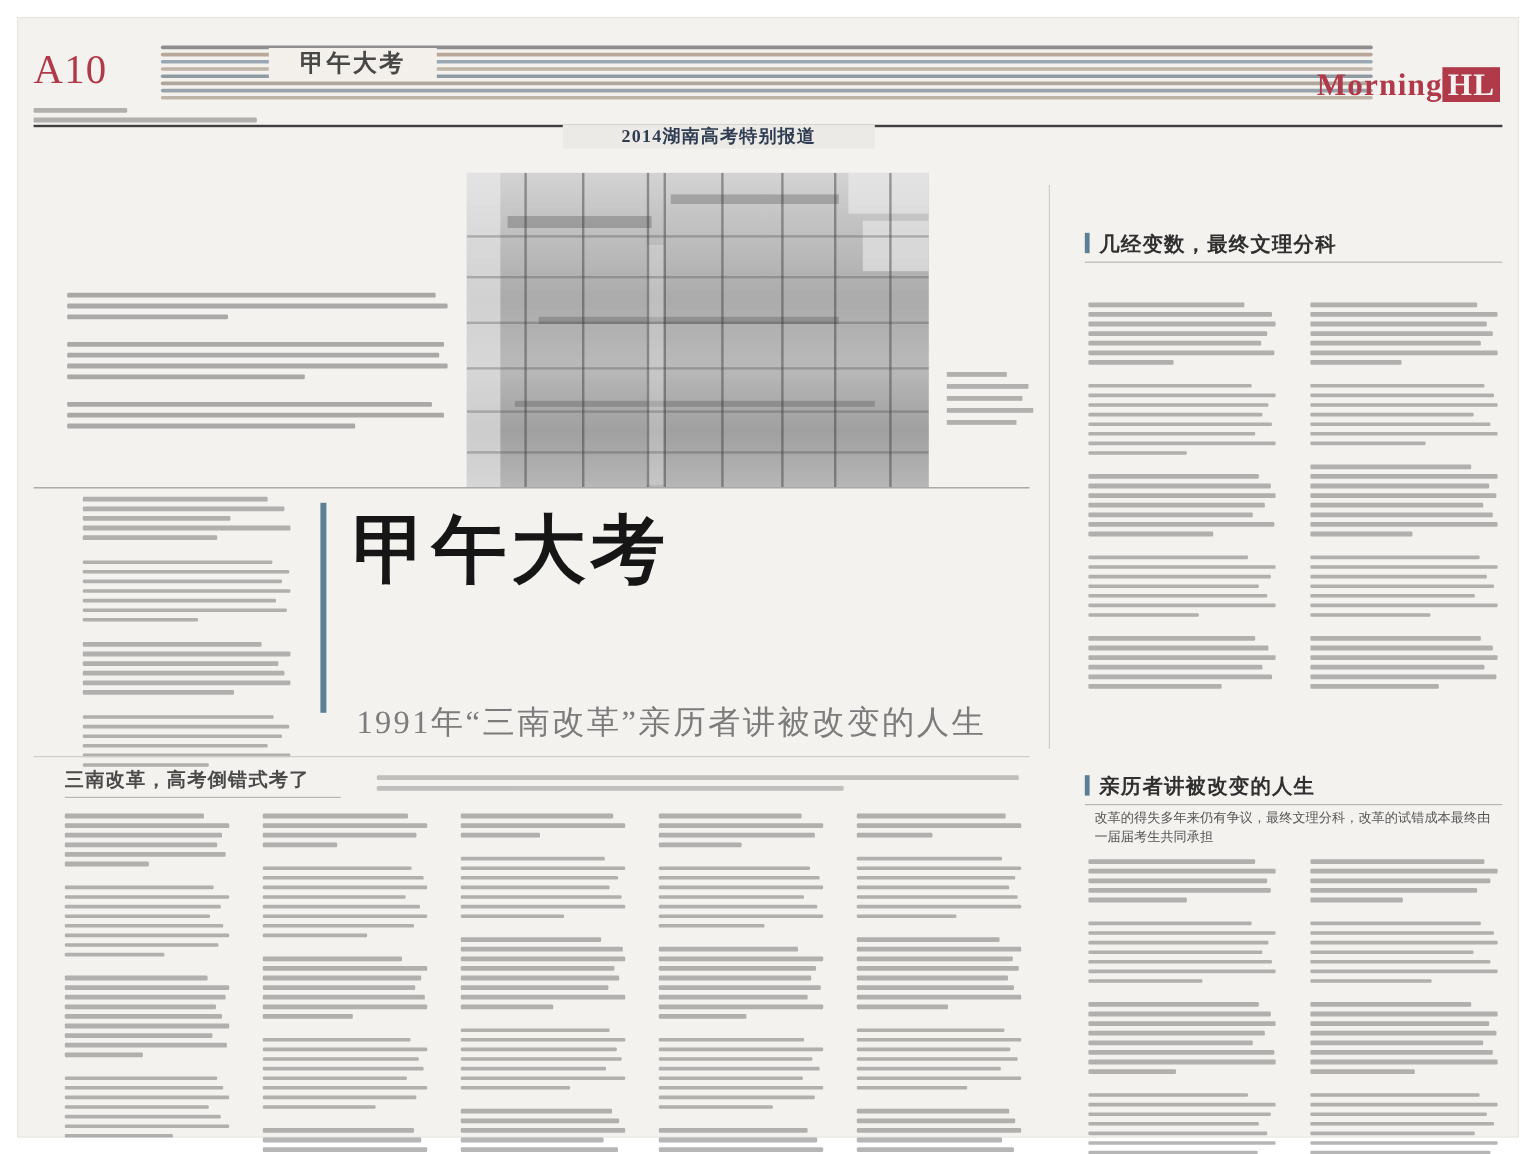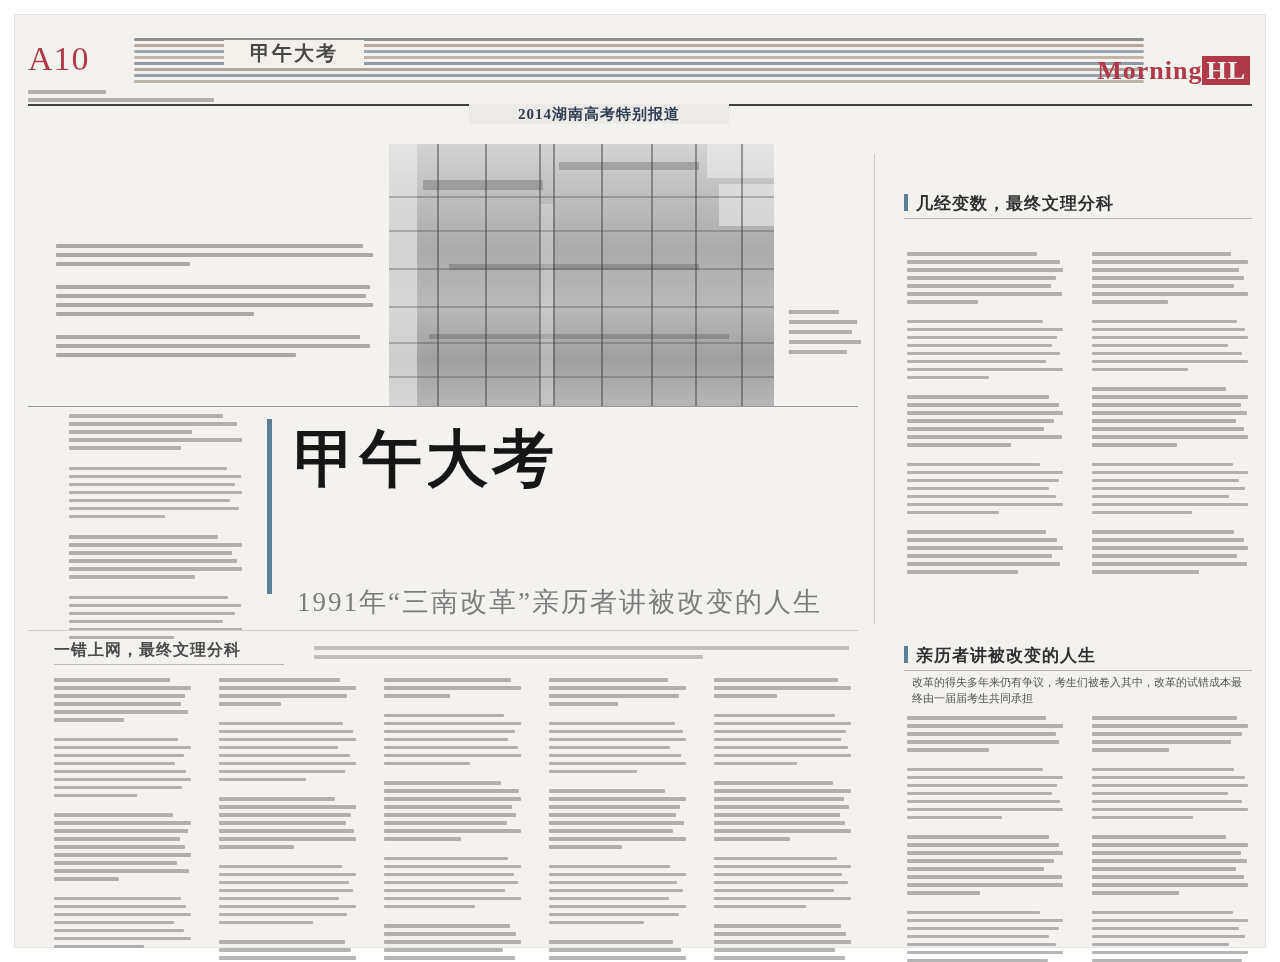--- a/index.html
+++ b/index.html
@@ -514,21 +514,21 @@
         <i style="width:92%"></i>
       <i style="width:98%"></i>
         <i style="width:68%"></i>
     </div>
 
     <div class="sec" style="left:890px; top:630px;">
       <div class="bar"></div>
       <div class="title">亲历者讲被改变的人生</div>
     </div>
     <div class="sec-title-underline" style="left:890px; top:656px; width:348px;"></div>
-    <div class="deck" style="left:898px; top:660px; width:340px;">改革的得失多年来仍有争议，考生们被卷入其中，改革的试错成本最终由一届届考生共同承担</div>
+    <div class="deck" style="left:898px; top:660px; width:340px;">改革的得失多年来仍有争议，最终文理分科，改革的试错成本最终由一届届考生共同承担</div>
 
     <div class="lines dense" style="left:893px; top:702px; width:158px;">
       <i style="width:88%"></i>
         <i style="width:99%"></i>
         <i style="width:94%"></i>
         <i style="width:96%"></i>
       <i style="width:52%"></i>
       <i style="width:0%; margin-bottom:8px"></i>
       <i style="width:86%"></i>
         <i style="width:99%"></i>
@@ -588,21 +588,21 @@
         <i style="width:97%"></i>
       <i style="width:87%"></i>
         <i style="width:99%"></i>
         <i style="width:95%"></i>
       <i style="width:0%; margin-bottom:8px"></i>
 
     </div>
 
     <div class="hline" style="left:14px; top:616px; width:830px;"></div>
 
-    <div class="leadin" style="left:40px; top:626px;">一错上网，最终文理分科</div>
+    <div class="leadin" style="left:40px; top:626px;">三南改革，高考倒错式考了</div>
     <div class="sec-title-underline" style="left:40px; top:650px; width:230px;"></div>
 
     <div class="lines light" style="left:300px; top:632px; width:540px;">
       <i style="width:99%"></i>
       <i style="width:72%"></i>
     </div>
 
     <div class="lines dense" style="left:40px; top:664px; width:138px;">
       <i style="width:84%"></i>
         <i style="width:99%"></i>

